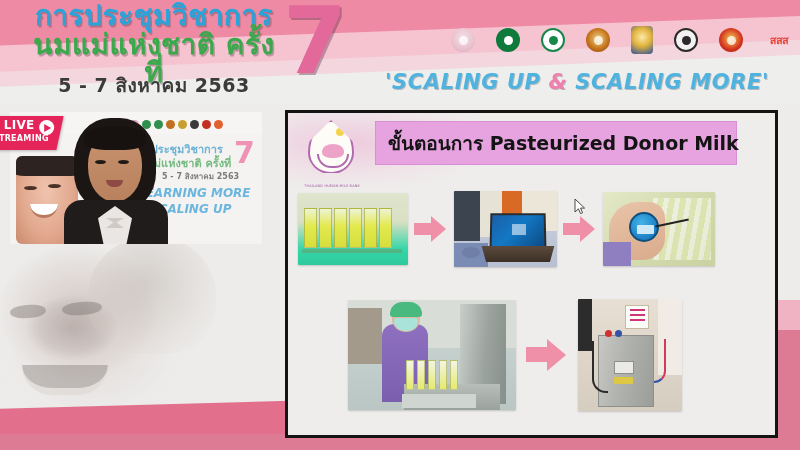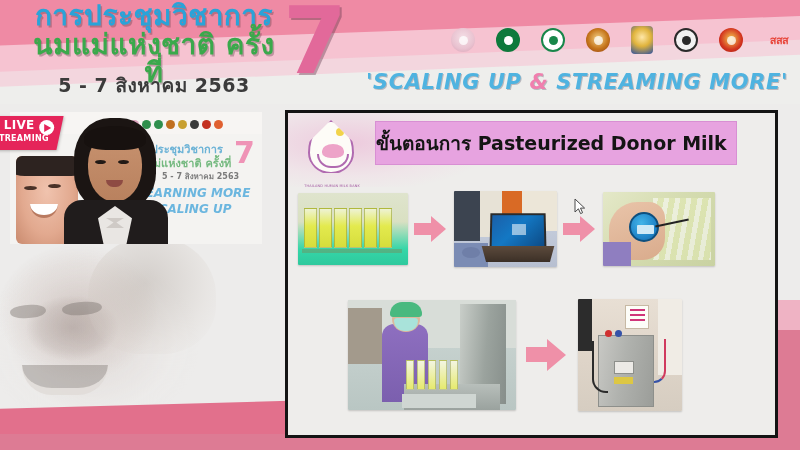--- a/index.html
+++ b/index.html
@@ -405,20 +405,21 @@
   }
 
   .slide-title {
     position: absolute; left: 87px; top: 8px;
     width: 362px; height: 44px;
     background: #e7a3e0;
     border: 1px solid #d88fd3;
     display: flex; align-items: center;
   }
   .slide-title span {
+    padding-left: 12px;
     font-size: 19px; font-weight: 700;
     color: #141414;
     white-space: nowrap;
   }
 
   
   .row1 {
     position: absolute; left: 10px; top: 72px;
     width: 470px; height: 88px;
     display: flex; align-items: center;
@@ -628,21 +629,21 @@
 
     <div class="conf-th">
       <span class="l1">การประชุมวิชาการ</span>
       <span class="l2">นมแม่แห่งชาติ ครั้งที่</span>
     </div>
 
     <div class="conf-num">7</div>
 
     <div class="conf-date">5 - 7 สิงหาคม 2563</div>
 
-    <div class="tagline"><span>'SCALING UP </span><span class="amp">&amp;</span><span> STREAMING MORE'</span></div>
+    <div class="tagline"><span>'SCALING UP </span><span class="amp">&amp;</span><span> SCALING MORE'</span></div>
 
     <div class="logos">
       <div class="logo l1">
           <span class="inner-dot"></span>
         </div>
       <div class="logo l2">
           <span class="inner-dot"></span>
         </div>
       <div class="logo l3">
           <span class="inner-dot" style="background:#18874a"></span>

